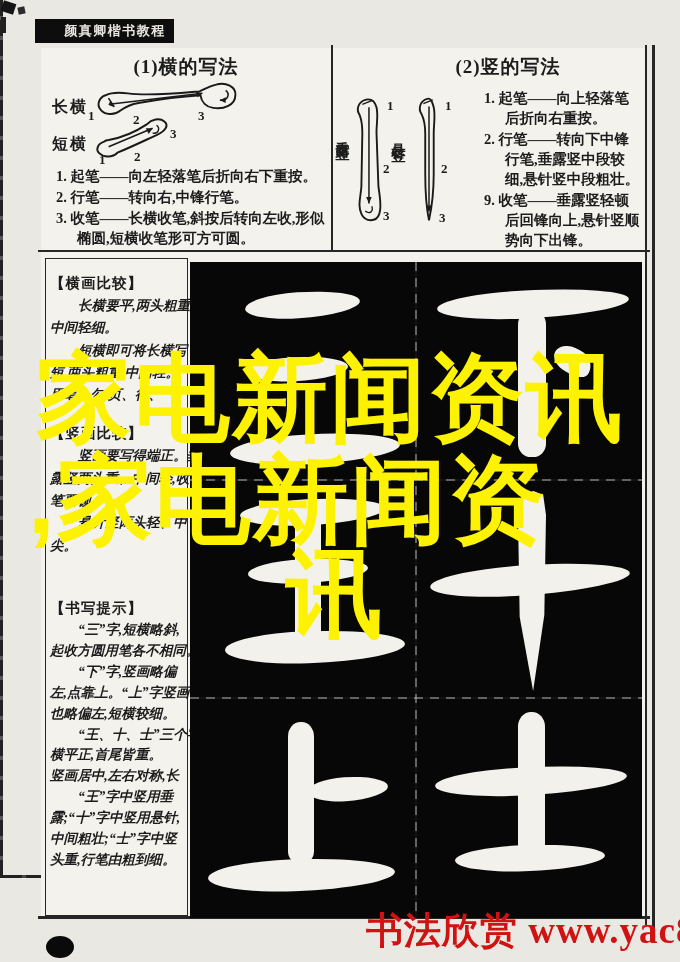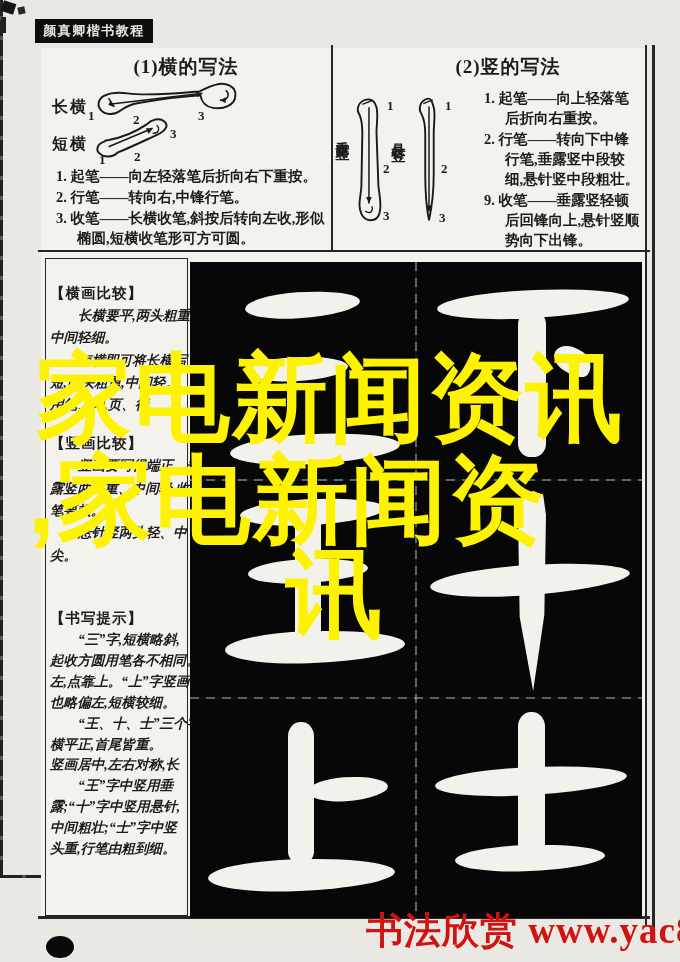--- a/index.html
+++ b/index.html
@@ -14,32 +14,32 @@
     background:repeating-linear-gradient(90deg,#222 0 22px,#4a4a4a 22px 26px);}
   .frame-bottom{left:38px;top:916px;width:612px;height:3px;}
   .frame-right-inner{left:645px;top:45px;width:2px;height:880px;}
   .frame-right-outer{left:652px;top:45px;width:3px;height:893px;}
   .frame-hdiv{left:38px;top:250px;width:612px;height:2px;}
   .frame-vdiv{left:331px;top:45px;width:2px;height:207px;}
   .page-inner{left:41px;top:48px;width:604px;height:868px;background:#f4f2ec;}
   
   .header-label{left:35px;top:19px;width:118px;height:24px;background:#0d0d0d;
     color:#e8e6e0;font-size:13px;font-weight:bold;letter-spacing:1.5px;
-    line-height:24px;text-align:center;}
+    line-height:24px;text-align:center;padding-left:21px;}
   
   .panel-title{font-size:19px;font-weight:bold;text-align:center;letter-spacing:1px;}
   .stroke-label{font-size:16px;font-weight:bold;letter-spacing:2px;}
   .vlabel{writing-mode:vertical-rl;text-orientation:upright;font-size:14px;
     font-weight:bold;letter-spacing:3px;line-height:16px;}
   .num{font-size:13px;font-weight:bold;}
   .instr{font-weight:bold;font-size:14.5px;line-height:20px;}
   .instr p{margin:0 0 1px 0;padding-left:21px;text-indent:-21px;}
   
   .left-box{left:45px;top:258px;width:141px;height:656px;border:1.5px solid #262626;}
-  .leftcol{left:50px;top:282px;width:132px;font-weight:bold;}
+  .leftcol{left:50px;top:272px;width:132px;font-weight:bold;}
   .sec{margin:0;}
   .sec .h{font-size:14.5px;line-height:23px;letter-spacing:1px;}
   .sec .ln{font-size:13.6px;line-height:22.3px;white-space:nowrap;font-style:italic;}
   .sec3 .ln{line-height:20.9px;}
   .ind{padding-left:28px;}
   .gap1{height:16px;}.gap2{height:40px;}
   
   .black-block{left:190px;top:262px;width:452px;height:656px;background:#070707;}
   .grid-v{position:absolute;left:225px;top:0;width:2px;height:100%;
     background:repeating-linear-gradient(180deg,rgba(190,190,190,.5) 0 9px,rgba(60,60,60,.2) 9px 16px);}
@@ -174,20 +174,21 @@
     <div class="ln">露竖两头重、中间轻,收</div>
     <div class="ln">笔要顿。</div>
     <div class="ln ind">悬针竖两头轻、中</div>
     <div class="ln">尖。</div>
   </div>
   <div class="gap2"></div>
   <div class="sec sec3">
     <div class="h">【书写提示】</div>
     <div class="ln ind">“三”字,短横略斜,</div>
     <div class="ln">起收方圆用笔各不相同。</div>
+    <div class="ln ind">“下”字,竖画略偏</div>
     <div class="ln">左,点靠上。“上”字竖画</div>
     <div class="ln">也略偏左,短横较细。</div>
     <div class="ln ind">“王、十、士”三个字</div>
     <div class="ln">横平正,首尾皆重。</div>
     <div class="ln">竖画居中,左右对称,长</div>
     <div class="ln ind">“王”字中竖用垂</div>
     <div class="ln">露;“十”字中竖用悬针,</div>
     <div class="ln">中间粗壮;“士”字中竖</div>
     <div class="ln">头重,行笔由粗到细。</div>
   </div>

